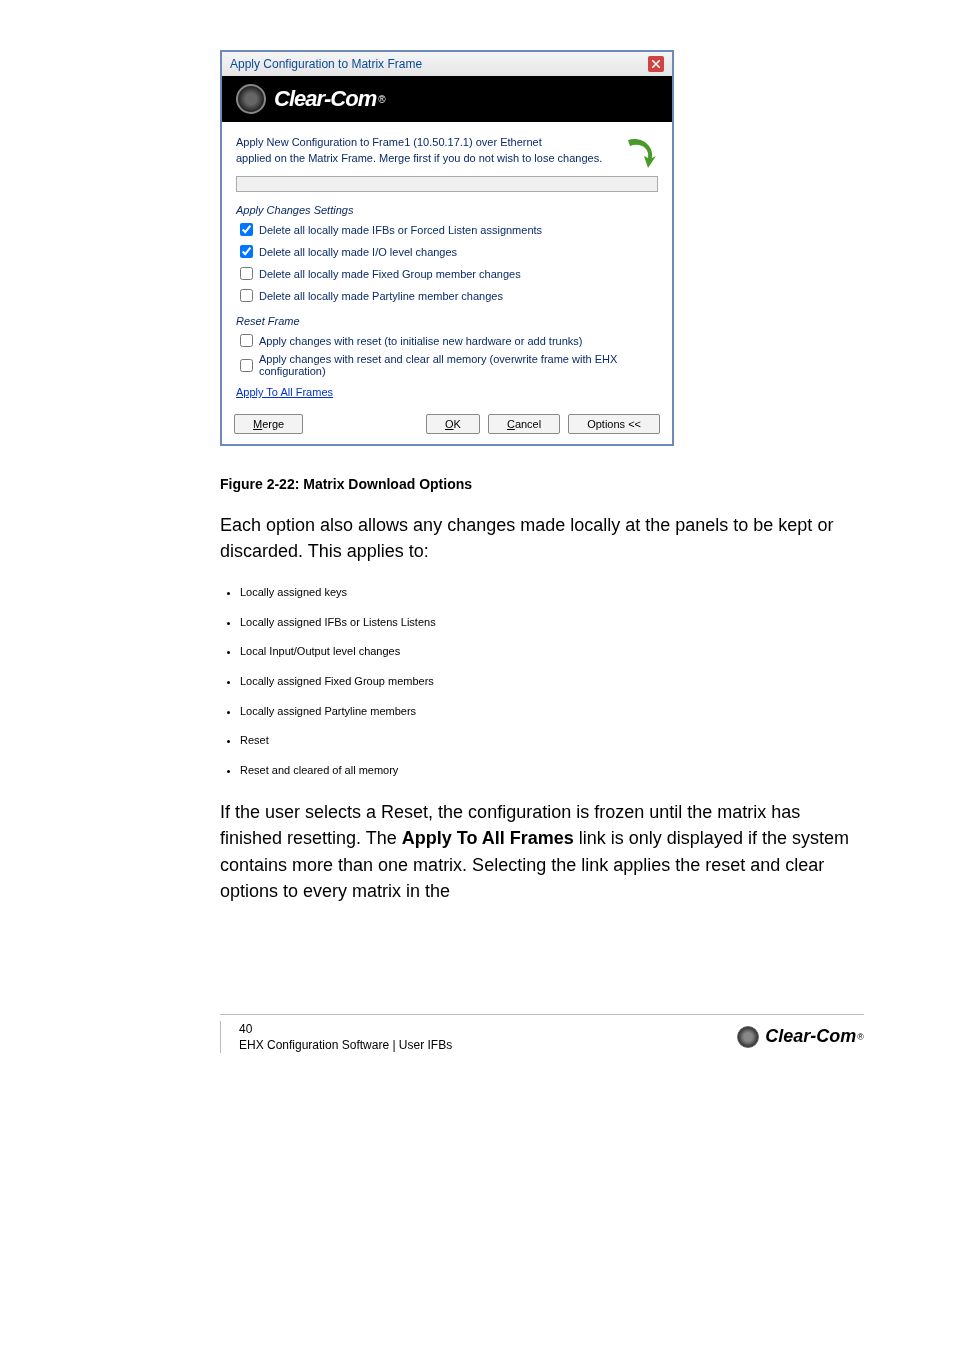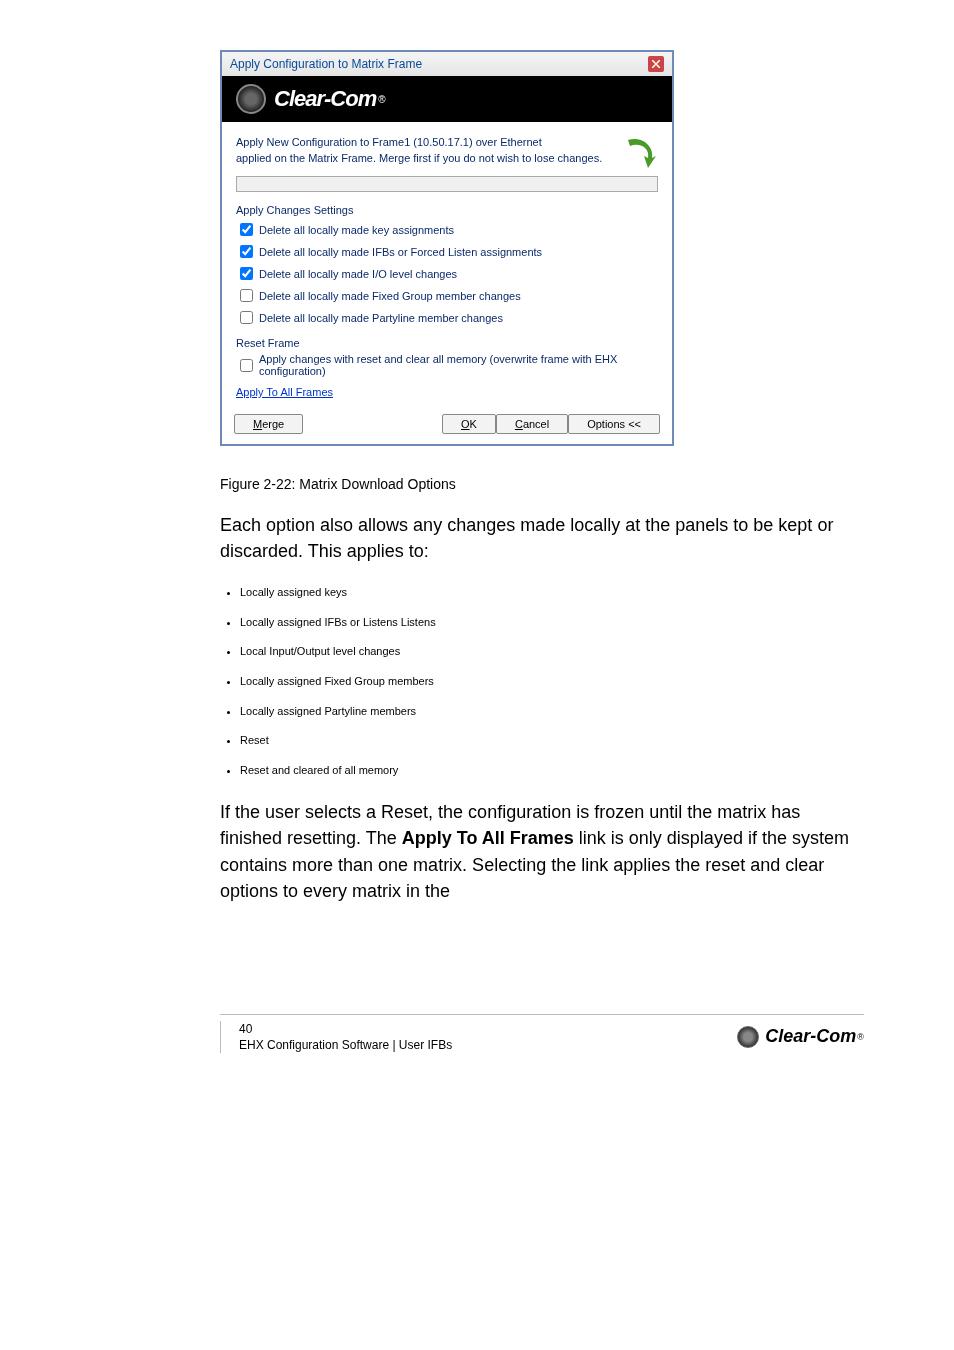--- a/index.html
+++ b/index.html
@@ -9,28 +9,28 @@
   .fig-titlebar{background:linear-gradient(#f5f5f5,#e5e5e5);padding:4px 8px;color:#0a4a9a;font-size:12px;display:flex;justify-content:space-between;align-items:center}
   .btn-x{width:16px;height:16px;background:#c44;border-radius:2px;display:inline-flex;align-items:center;justify-content:center;color:#fff;font-size:10px}
   .fig-header{background:#000;padding:8px 14px;display:flex;align-items:center}
   .logo-disc{width:26px;height:26px;border-radius:50%;background:radial-gradient(circle,#666 30%,#222 70%);border:2px solid #888;margin-right:8px}
   .logo-txt{color:#fff;font-weight:bold;font-style:italic;font-size:22px;letter-spacing:-1px}
   .logo-r{color:#fff;font-size:10px;vertical-align:super;margin-left:2px}
   .fig-body{padding:14px 14px 10px 14px;font-size:11px;color:#0a2a6a}
   .bodyline{margin-bottom:4px}
   .arrow-icn{float:right;width:36px;height:36px}
   .progress{clear:both;border:1px solid #aaa;background:#f0f0f0;height:14px;margin:12px 0}
-  .sect-hd{margin:10px 0 4px 0}
+  .sect-hd{font-style:italic;margin:10px 0 4px 0}
   .fig .chk{display:flex;align-items:center;margin:3px 0}
   .chk input{margin-right:6px}
   .lnk{color:#0033cc;text-decoration:underline;display:inline-block;margin-top:6px}
-  .fig-btns{display:flex;justify-content:flex-end;gap:0;padding:6px 12px 10px 12px}
+  .fig-btns{display:flex;justify-content:flex-end;gap:8px;padding:6px 12px 10px 12px}
   .fig-btn{border:1px solid #888;background:#f3f3f3;font-size:11px;padding:3px 18px;border-radius:2px}
   .fig-btn.merge{margin-right:auto}
-  .caption{font-weight:normal;font-size:14px;margin:25px 0 15px 0}
+  .caption{font-weight:bold;font-size:14px;margin:25px 0 15px 0}
   .para{font-size:18px;line-height:1.45;margin:20px 0}
   ul.opts{margin:10px 0 10px 6px;padding:0 0 0 14px}
   ul.opts li{font-size:11px;line-height:1.6;margin:12px 0}
   .hr{border-top:1px solid #bbb;margin:60px 0 6px 0}
   .foot{display:flex;justify-content:space-between;align-items:center;padding:0 90px 20px 220px}
   .foot-left{border-left:1px solid #bbb;padding-left:18px;font-size:12px;color:#000000;line-height:1.35}
   .foot-logo{display:flex;align-items:center}
   .flg-disc{width:20px;height:20px;border-radius:50%;background:radial-gradient(circle,#888 30%,#333 70%);border:1px solid #666;margin-right:6px}
   .flg-txt{font-weight:bold;font-style:italic;font-size:18px}
   .flg-r{font-size:9px;vertical-align:super;margin-left:1px}
@@ -59,40 +59,40 @@
       <svg class="arrow-icn" viewBox="0 0 36 36">
         <path d="M6 4 C20 0 32 10 30 22 L34 20 L26 32 L22 20 L26 22 C28 12 18 6 8 10 Z" fill="#4a9a2a"></path>
       </svg>
       <div class="bodyline">Apply New Configuration to Frame1 (10.50.17.1) over Ethernet</div>
       <div class="bodyline">applied on the Matrix Frame. Merge first if you do not wish to lose changes.</div>
       <div class="progress"></div>
 
       <div class="sect-hd">Apply Changes Settings</div>
       <label class="chk">
           <input type="checkbox" checked="" style="">
-          <span>Delete all locally made key assignments</span>
-        </label>
-      <label class="chk">
-          <input type="checkbox" checked="" style="">
           <span>Delete all locally made IFBs or Forced Listen assignments</span>
         </label>
       <label class="chk">
           <input type="checkbox" checked="" style="">
           <span>Delete all locally made I/O level changes</span>
         </label>
       <label class="chk">
           <input type="checkbox" style="">
           <span>Delete all locally made Fixed Group member changes</span>
         </label>
       <label class="chk">
           <input type="checkbox" style="">
           <span>Delete all locally made Partyline member changes</span>
         </label>
 
       <div class="sect-hd">Reset Frame</div>
+      <label class="chk">
+          <input type="checkbox" style="">
+          <span>Apply changes with reset (to initialise new hardware or add trunks)</span>
+        </label>
       <label class="chk">
           <input type="checkbox" style="">
           <span>Apply changes with reset and clear all memory (overwrite frame with EHX configuration)</span>
         </label>
 
       <a class="lnk">Apply To All Frames</a>
     </div>
     <div class="fig-btns">
       <button class="fig-btn merge"><span class="u">M</span>erge</button>
       <button class="fig-btn"><span class="u">O</span>K</button>

